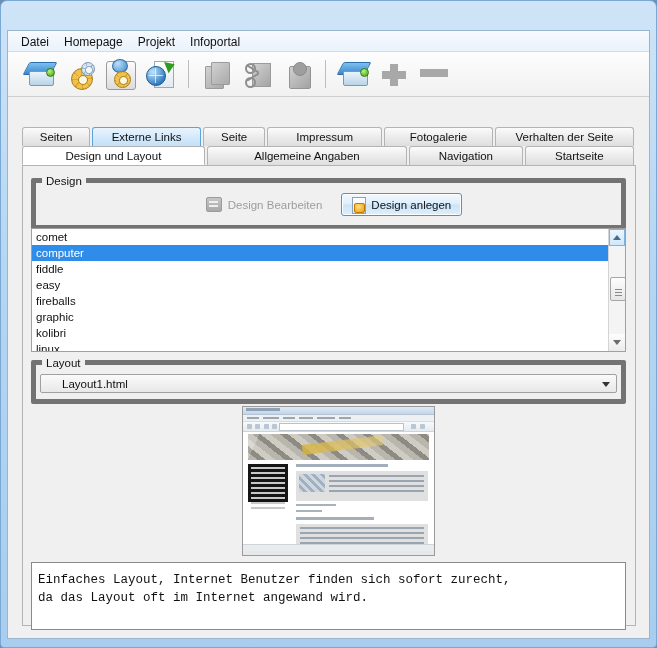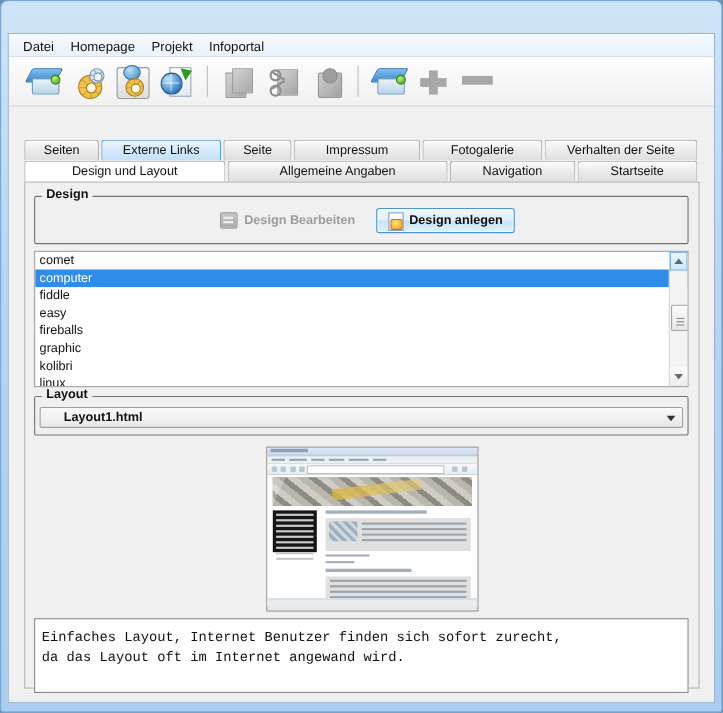--- a/index.html
+++ b/index.html
@@ -186,21 +186,21 @@
   .tab.active{
     background:#ffffff;border-color:#b4b4b4;border-bottom:1px solid #ffffff;
     position:relative;z-index:4;
   }
   .tabpanel{
     position:absolute;left:14px;right:13px;top:68px;bottom:12px;
     background:#f0f0f0;border:1px solid #b4b4b4;border-top-color:#b4b4b4;
   }
 
   
-  .group{position:absolute;border:1px solid #737373;border-radius:2px;font-weight:bold;}
+  .group{position:absolute;border:5px solid #737373;border-radius:2px;}
   .group > .glabel{
     position:absolute;left:6px;top:-8px;background:#f0f0f0;padding:0 4px;
     font-size:11.5px;color:#111;
   }
 
   
   .design-group{left:8px;top:12px;right:9px;height:42px;}
   .btnrow{position:absolute;left:0;right:0;top:10px;display:flex;justify-content:center;gap:8px;}
   .btn{
     height:23px;box-sizing:border-box;display:flex;align-items:center;gap:6px;

